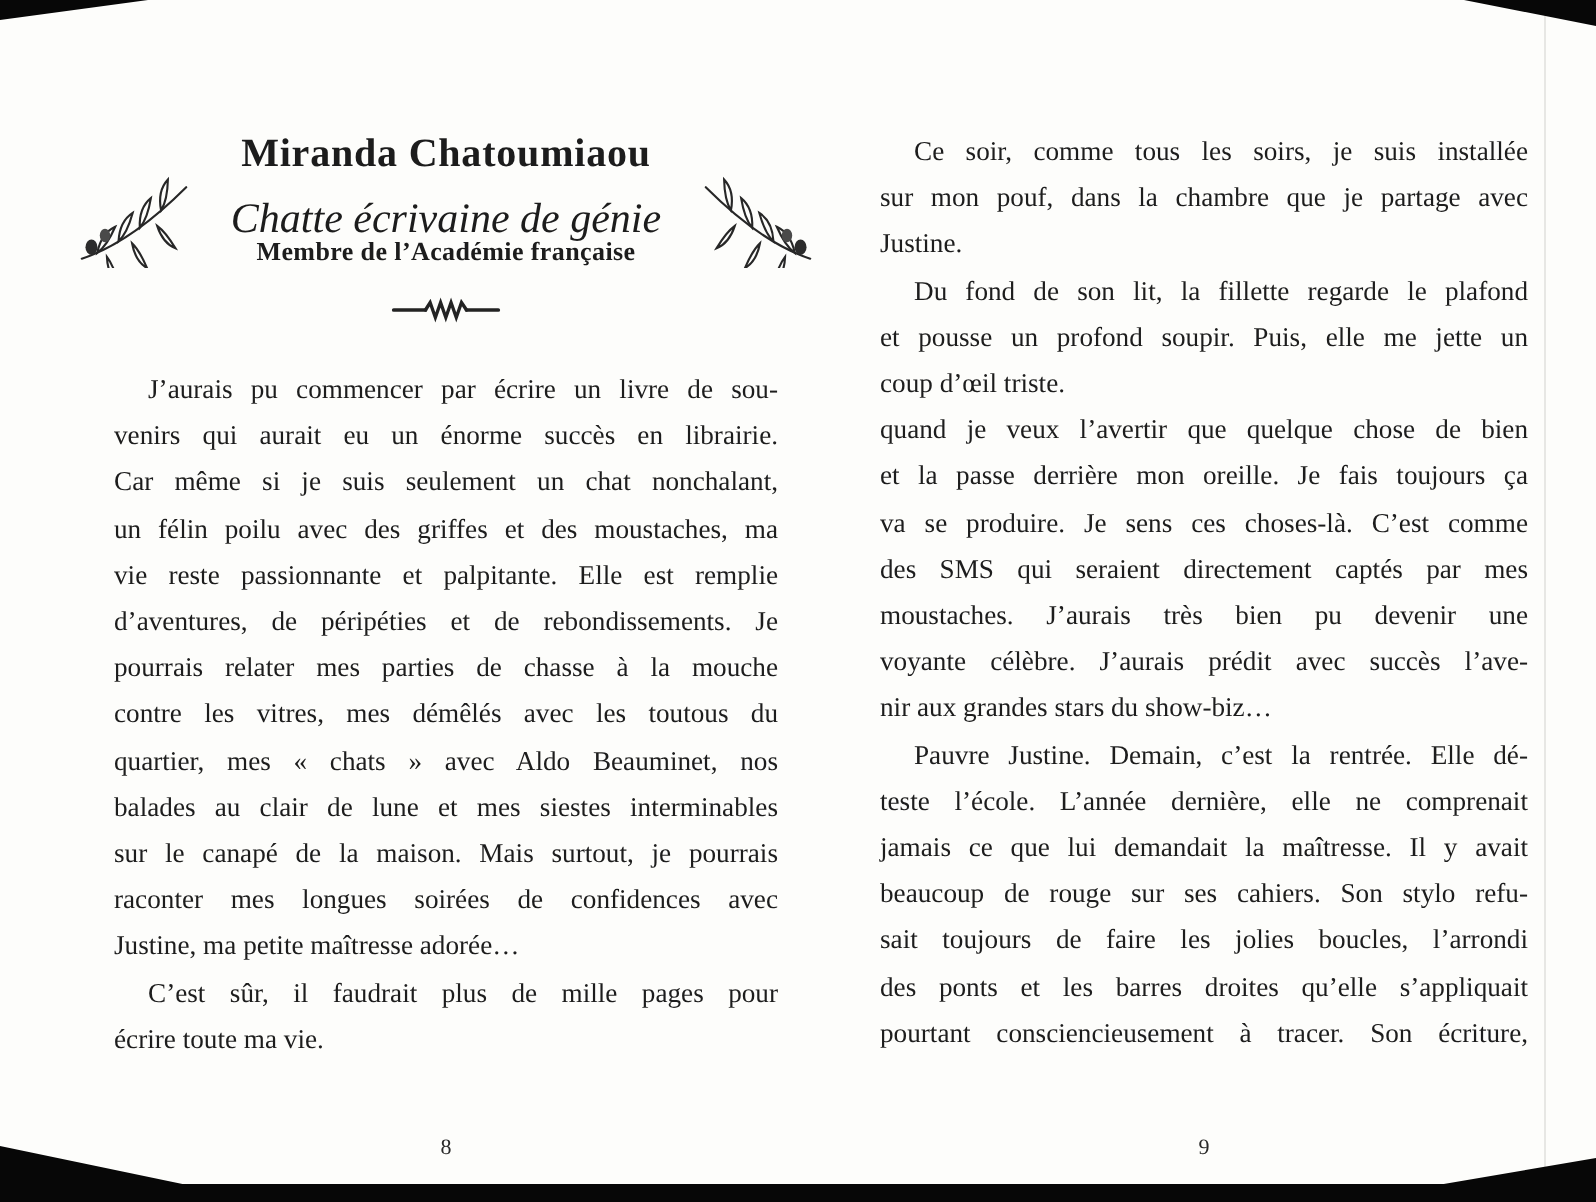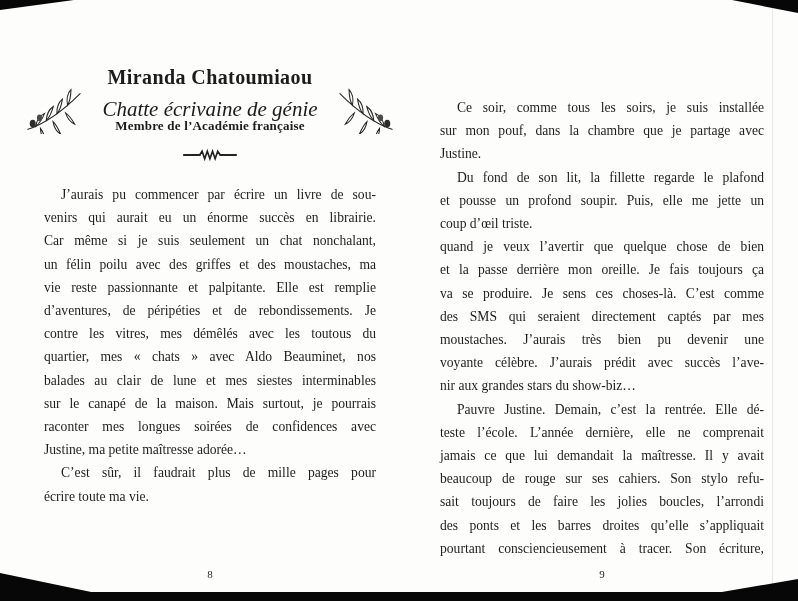--- a/index.html
+++ b/index.html
@@ -18,38 +18,38 @@
   .corner-tr{position:absolute;top:0;right:0;width:0;height:0;
     border-top:13px solid #070707;border-left:66px solid transparent;}
   .bottom-band{position:absolute;left:0;right:0;bottom:0;height:9px;background:#070707;}
   .corner-bl{position:absolute;bottom:8px;left:0;width:0;height:0;
     border-bottom:20px solid #070707;border-right:96px solid transparent;}
   .corner-br{position:absolute;bottom:8px;right:0;width:0;height:0;
     border-bottom:14px solid #070707;border-left:82px solid transparent;}
   .right-edge-line{position:absolute;top:4px;bottom:10px;right:25px;width:1px;background:#e7e7e4;}
 
   .page{position:absolute;top:0;height:601px;}
-  .page-left{left:44px;width:332px;}
+  .page-left{left:57px;width:332px;}
   .page-right{left:440px;width:324px;}
 
   
   .header{position:relative;text-align:center;padding-top:66px;}
   .book-title{font-size:20px;font-weight:700;letter-spacing:.4px;line-height:22px;}
   .book-subtitle{font-size:21px;font-style:italic;margin-top:13px;line-height:17px;}
   .book-affiliation{font-size:13px;font-weight:700;line-height:15px;letter-spacing:.2px;}
   .divider{margin-top:15px;height:14px;}
 
   .branch{position:absolute;top:88px;width:58px;height:46px;}
   .branch-l{left:-19px;}
   .branch-r{right:-19px;transform:scaleX(-1);}
 
   
   .page-body{font-size:13.6px;line-height:23.2px;color:#1d1d1d;}
   .page-left .page-body{margin-top:21px;}
-  .page-right .page-body{padding-top:96px;}
+  .page-right .page-body{padding-top:64px;}
   .bline{text-align:justify;text-align-last:justify;}
   .bline.first{text-indent:17px;}
   .bline.plast{text-align:justify;text-align-last:left;}
 
   .page-number{position:absolute;bottom:21px;left:0;width:100%;
     text-align:center;font-size:11px;color:#2a2a2a;}
 </style>
 </head>
 <body>
 
@@ -103,20 +103,21 @@
     </div>
 
     <div class="page-body">
         <div class="para">
           <div class="bline first">J’aurais pu commencer par écrire un livre de sou-</div>
           <div class="bline">venirs qui aurait eu un énorme succès en librairie.</div>
           <div class="bline">Car même si je suis seulement un chat nonchalant,</div>
           <div class="bline">un félin poilu avec des griffes et des moustaches, ma</div>
           <div class="bline">vie reste passionnante et palpitante. Elle est remplie</div>
           <div class="bline">d’aventures, de péripéties et de rebondissements. Je</div>
+          <div class="bline">pourrais relater mes parties de chasse à la mouche</div>
           <div class="bline">contre les vitres, mes démêlés avec les toutous du</div>
           <div class="bline">quartier, mes « chats » avec Aldo Beauminet, nos</div>
           <div class="bline">balades au clair de lune et mes siestes interminables</div>
           <div class="bline">sur le canapé de la maison. Mais surtout, je pourrais</div>
           <div class="bline">raconter mes longues soirées de confidences avec</div>
           <div class="bline plast">Justine, ma petite maîtresse adorée…</div>
         </div>
         <div class="para">
           <div class="bline first">C’est sûr, il faudrait plus de mille pages pour</div>
           <div class="bline plast">écrire toute ma vie.</div>

